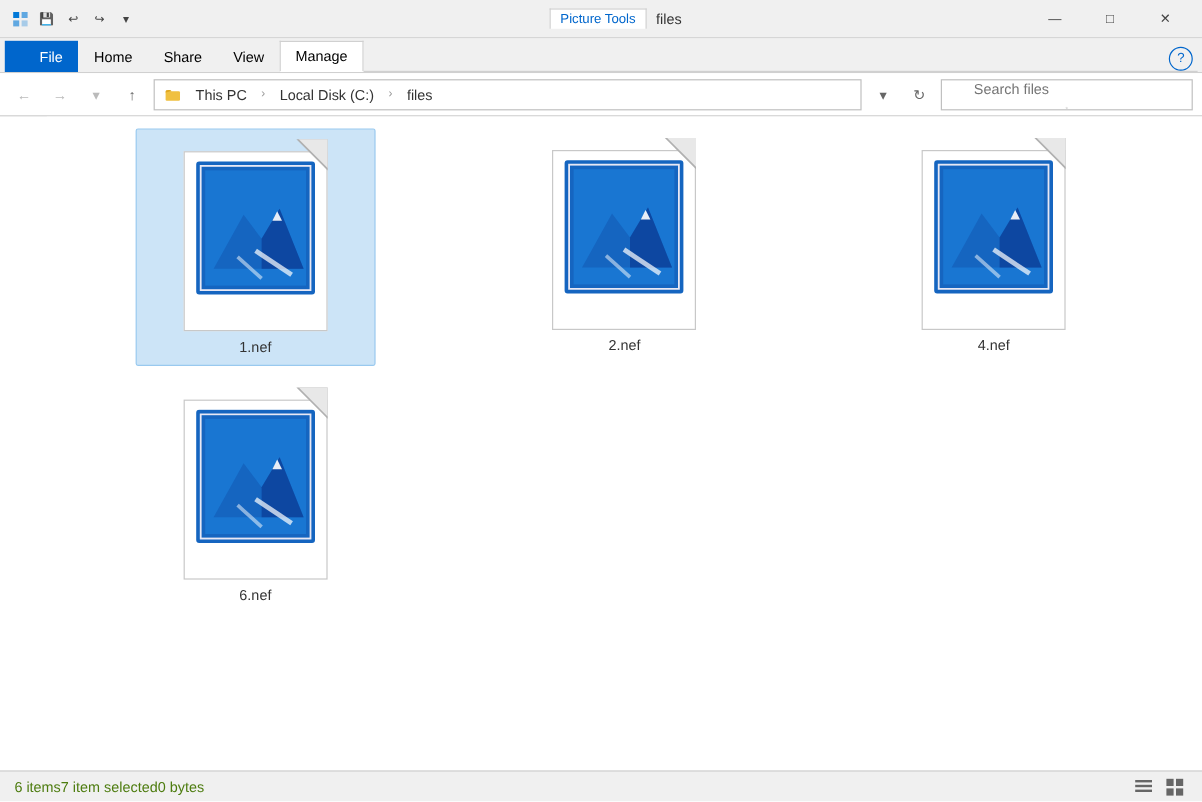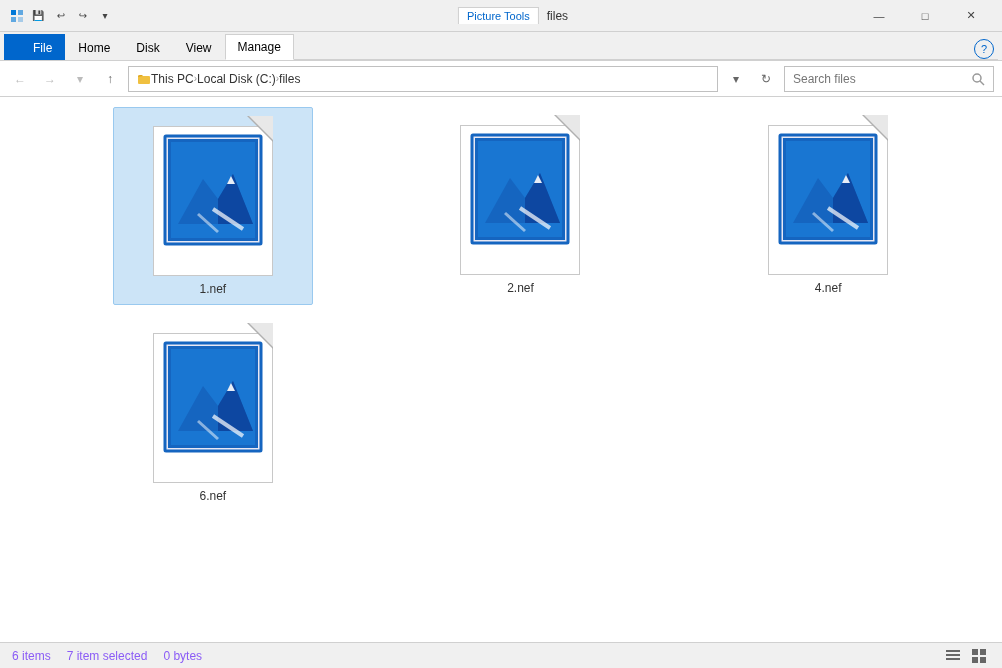--- a/index.html
+++ b/index.html
@@ -110,35 +110,36 @@
     .nav-btn.disabled { color: #bbb; cursor: default; }
     .address-path {
       flex: 1;
       height: 26px;
       border: 1px solid #c0c0c0;
       display: flex;
       align-items: center;
       padding: 0 8px;
       font-size: 12px;
       background: #fff;
-      gap: 0;
+      gap: 12px;
     }
     .breadcrumb-item { color: #333; cursor: pointer; }
     .breadcrumb-sep { color: #999; font-size: 10px; }
     .breadcrumb-current { color: #333; font-weight: 500; }
     .search-box {
       width: 210px;
       height: 26px;
       border: 1px solid #c0c0c0;
       display: flex;
       align-items: center;
       padding: 0 8px;
       font-size: 12px;
       gap: 8px;
       background: #fff;
+      flex-direction: column;
     }
     .search-box input {
       border: none; outline: none; flex: 1; font-size: 12px; color: #999; background: transparent;
     }
 
     
     .file-area {
       flex: 1;
       display: flex;
       overflow: hidden;
@@ -197,23 +198,23 @@
       background: #f0f0f0;
       border-top: 1px solid #d0d0d0;
       display: flex;
       align-items: center;
       padding: 0 12px;
       justify-content: space-between;
       flex-shrink: 0;
     }
     .status-left {
       display: flex;
-      gap: 16px;
-      font-size: 12px;
-      color: #8b5cf6;
+      gap: 0;
+      font-size: 12px;
+      color: #4d7c0f;
     }
     .status-right {
       display: flex;
       align-items: center;
       gap: 4px;
     }
     .view-btn {
       width: 22px; height: 22px;
       display: flex; align-items: center; justify-content: center;
       cursor: pointer; color: #666;
@@ -247,21 +248,21 @@
     <div class="win-btn">—</div>
     <div class="win-btn">□</div>
     <div class="win-btn close">✕</div>
   </div>
 </div>
 
 <div class="ribbon">
   <div class="ribbon-tabs">
     <div class="ribbon-tab file">File</div>
     <div class="ribbon-tab">Home</div>
-    <div class="ribbon-tab">Disk</div>
+    <div class="ribbon-tab">Share</div>
     <div class="ribbon-tab">View</div>
     <div class="ribbon-tab active">Manage</div>
     <div style="flex:1;border-bottom:1px solid #d0d0d0;"></div>
     <div style="display:flex;align-items:center;border-bottom:1px solid #d0d0d0;padding:0 4px;gap:2px;">
       <div class="qat-icon" style="width:20px;height:20px;border-radius:50%;border:1px solid #0066cc;color:#0066cc;font-size:11px;display:flex;align-items:center;justify-content:center;">?</div>
     </div>
   </div>
 </div>
 
 <div class="address-bar">

